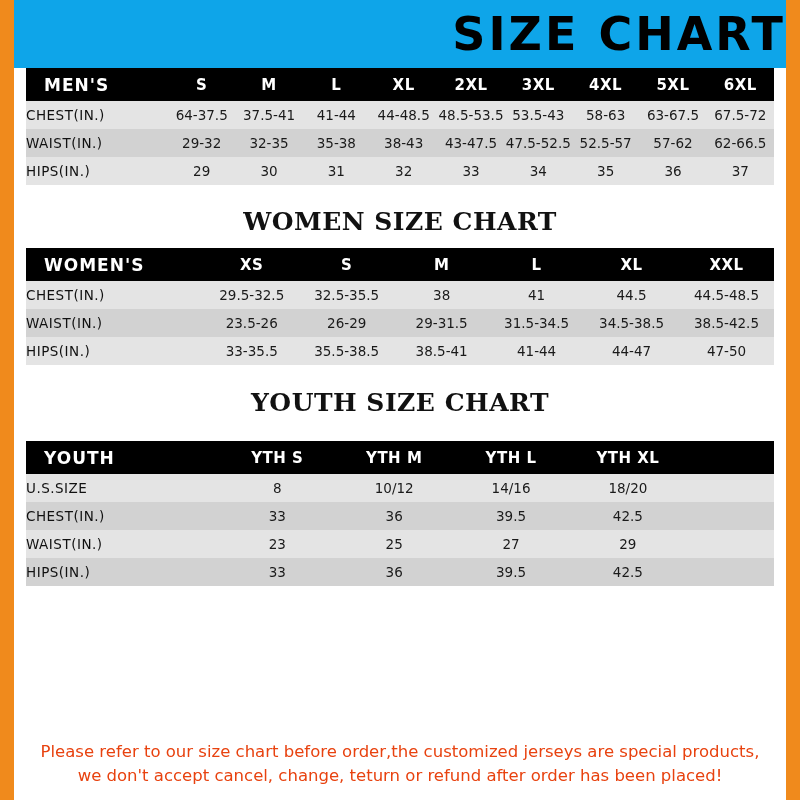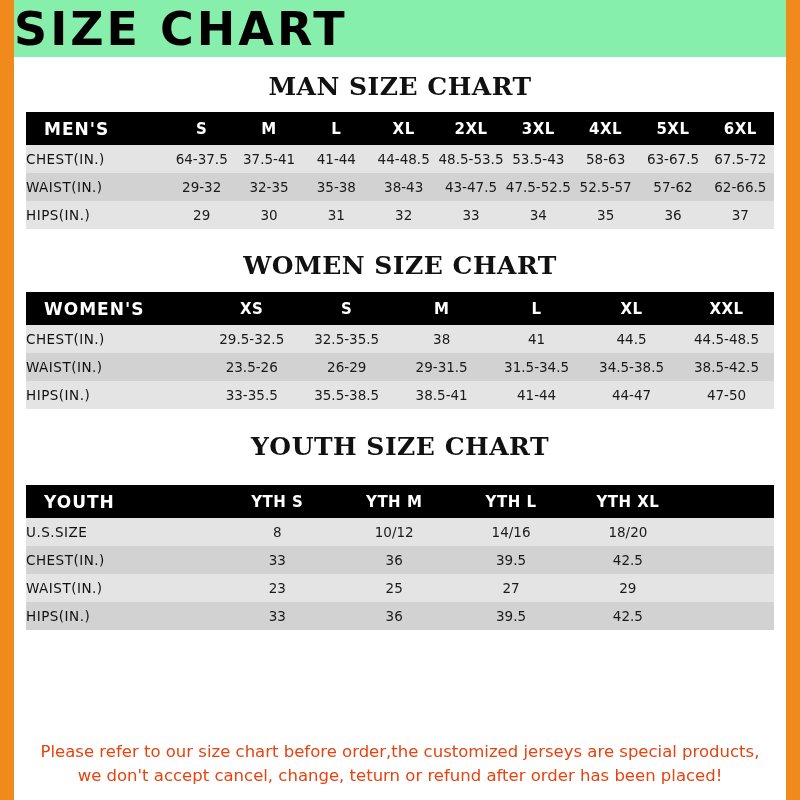--- a/index.html
+++ b/index.html
@@ -18,25 +18,25 @@
     width: 800px;
     height: 800px;
     background: #ffffff;
     box-sizing: border-box;
     border-left: 14px solid #f08a1c;
     border-right: 14px solid #f08a1c;
     display: flex;
     flex-direction: column;
   }
   .banner {
-    background: #86efac;
-    height: 57px;
+    background: #0ea5e9;
+    height: 68px;
     display: flex;
     align-items: center;
-    justify-content: flex-start;
+    justify-content: flex-end;
     flex: none;
   }
   .banner-title {
     font-family: "DejaVu Sans", sans-serif;
     font-weight: bold;
     font-size: 46px;
     letter-spacing: 3px;
     color: #000000;
     line-height: 1;
   }
@@ -130,21 +130,20 @@
 <body>
 
 <div class="page">
 
   <div class="banner">
     <div class="banner-title">SIZE CHART</div>
   </div>
 
   <div class="content">
 
-    <div class="section-title t1">MAN SIZE CHART</div>
     <table class="size-table tbl-men">
       <thead>
         <tr>
           <th class="rowlabel" style="width:17%">MEN'S</th>
           <th style="width:9.2%">S</th>
           <th style="width:9.2%">M</th>
           <th style="width:9.2%">L</th>
           <th style="width:9.2%">XL</th>
           <th style="width:9.2%">2XL</th>
           <th style="width:9.2%">3XL</th>

